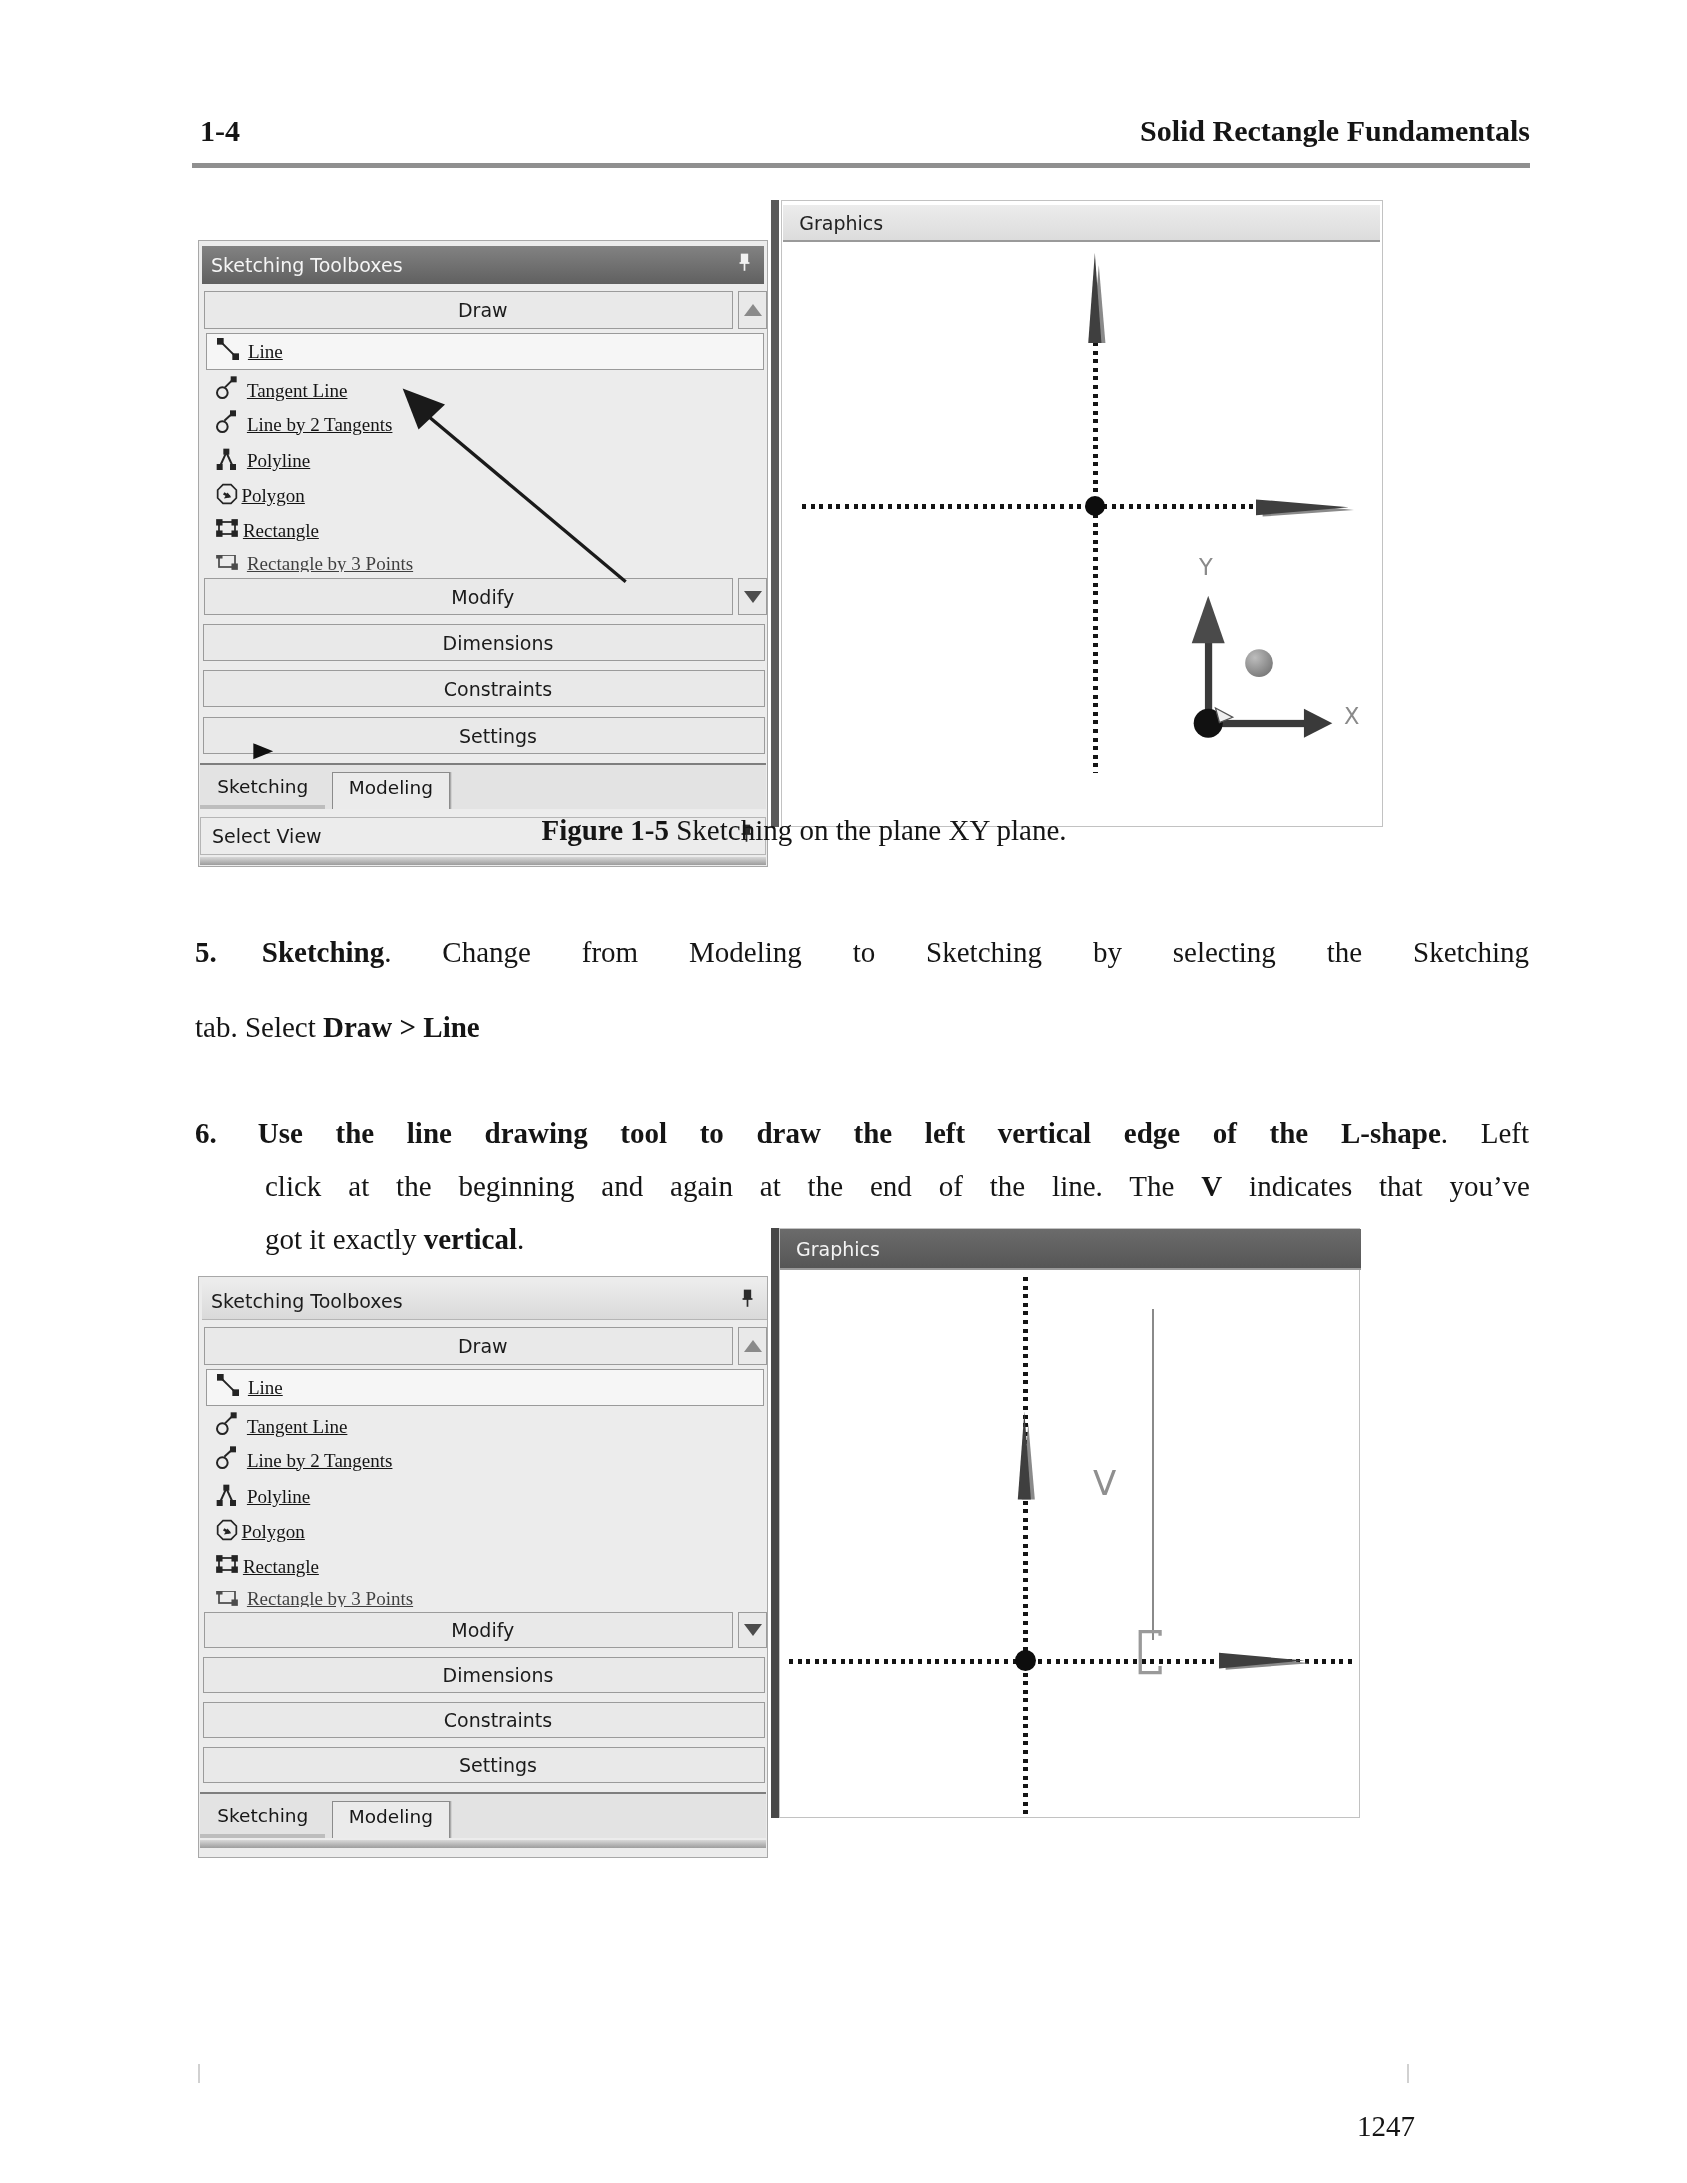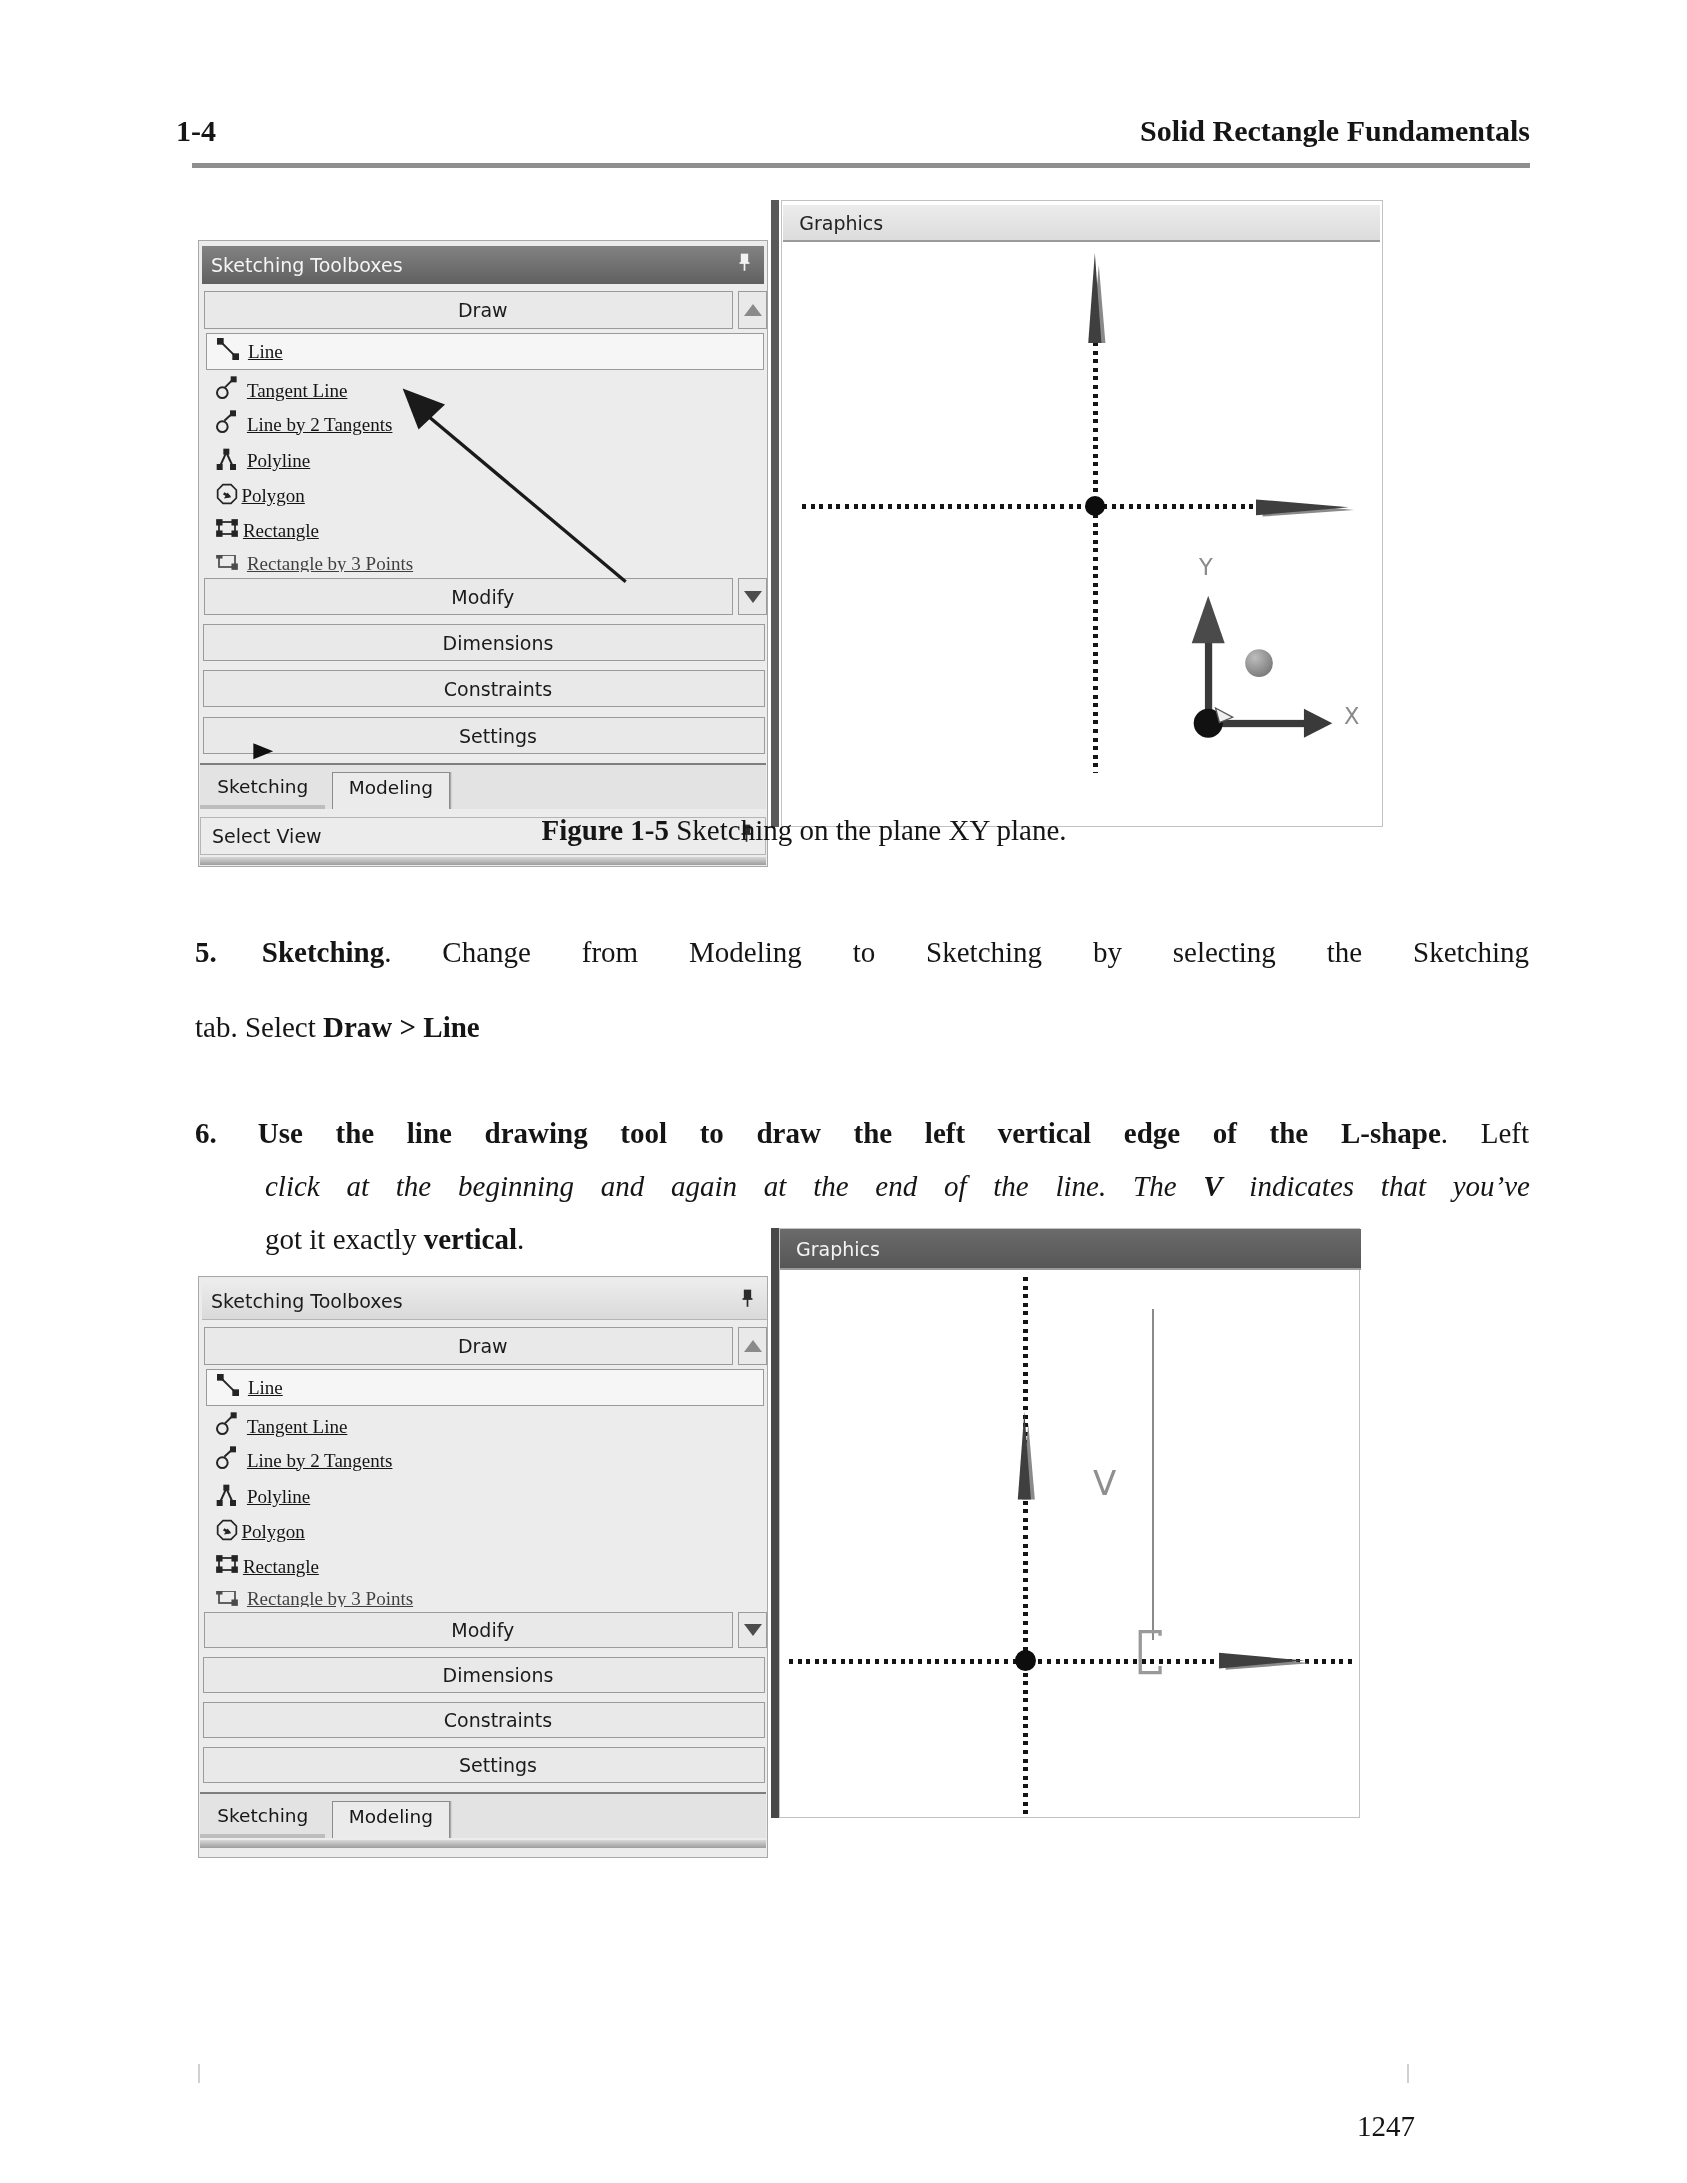--- a/index.html
+++ b/index.html
@@ -52,21 +52,21 @@
   .origin-dot{background:#0d0d0d;border-radius:50%;}
   .axis-label{font-family:"DejaVu Sans", sans-serif;color:#8a8a8a;}
   .vmark{font-family:"DejaVu Sans", sans-serif;color:#8f8f8f;font-size:34px;}
   .faint{background:#b9b9b9;opacity:.65;}
 </style>
 </head>
 <body>
 
 <div id="page">
 
-  <div class="abs hdr" style="left:176px;top:114px;">1-4</div>
+  <div class="abs hdr" style="left:200px;top:114px;">1-4</div>
   <div class="abs hdr" style="left:794px;top:114px;width:736px;text-align:right;">Solid Rectangle Fundamentals</div>
   <div class="abs rule" style="left:192px;top:163px;width:1338px;height:4.6px;"></div>
 
   <div class="abs panel" style="left:198px;top:200px;width:570px;height:627px;">
     <div class="abs titlebar-dark ui" style="left:2.6px;top:5.3px;width:562px;height:38px;">
       <span>Sketching Toolboxes</span>
       <span class="pin">
         <svg width="17" height="20" viewBox="0 0 24 28">
             <g stroke="#f2f2f2" stroke-width="2.4" fill="none">
               <rect x="8" y="2" width="8" height="11" fill="#f2f2f2"></rect>
@@ -259,21 +259,21 @@
   <div class="abs bodyline just" style="left:195px;top:934px;width:1334px;">
     <span class="b" style="display:inline-block;margin-right:45px;">5.</span><span class="b">Sketching</span><span>. Change from Modeling to Sketching by selecting the Sketching</span>
   </div>
   <div class="abs bodyline" style="left:195px;top:1009px;">
     <span>tab. Select </span><span class="b">Draw &gt; Line</span>
   </div>
 
   <div class="abs bodyline just" style="left:195px;top:1115px;width:1334px;">
     <span class="b" style="display:inline-block;margin-right:41px;">6.</span><span class="b">Use the line drawing tool to draw the left vertical edge of the L-shape</span><span>. Left</span>
   </div>
-  <div class="abs bodyline just" style="left:265px;top:1168px;width:1265px;font-style:italic;">
+  <div class="abs bodyline just" style="left:265px;top:1168px;width:1265px;">
     <span>click at the beginning and again at the end of the line. The </span><span class="b">V</span><span> indicates that you’ve</span>
   </div>
   <div class="abs bodyline" style="left:265px;top:1221px;">
     <span>got it exactly </span><span class="b">vertical</span><span>.</span>
   </div>
 
   <div class="abs panel" style="left:198px;top:1236px;width:570px;height:582px;">
     <div class="abs titlebar-light ui" style="left:2.6px;top:5.3px;width:565px;height:38px;">
       <span>Sketching Toolboxes</span>
       <span class="pin">

